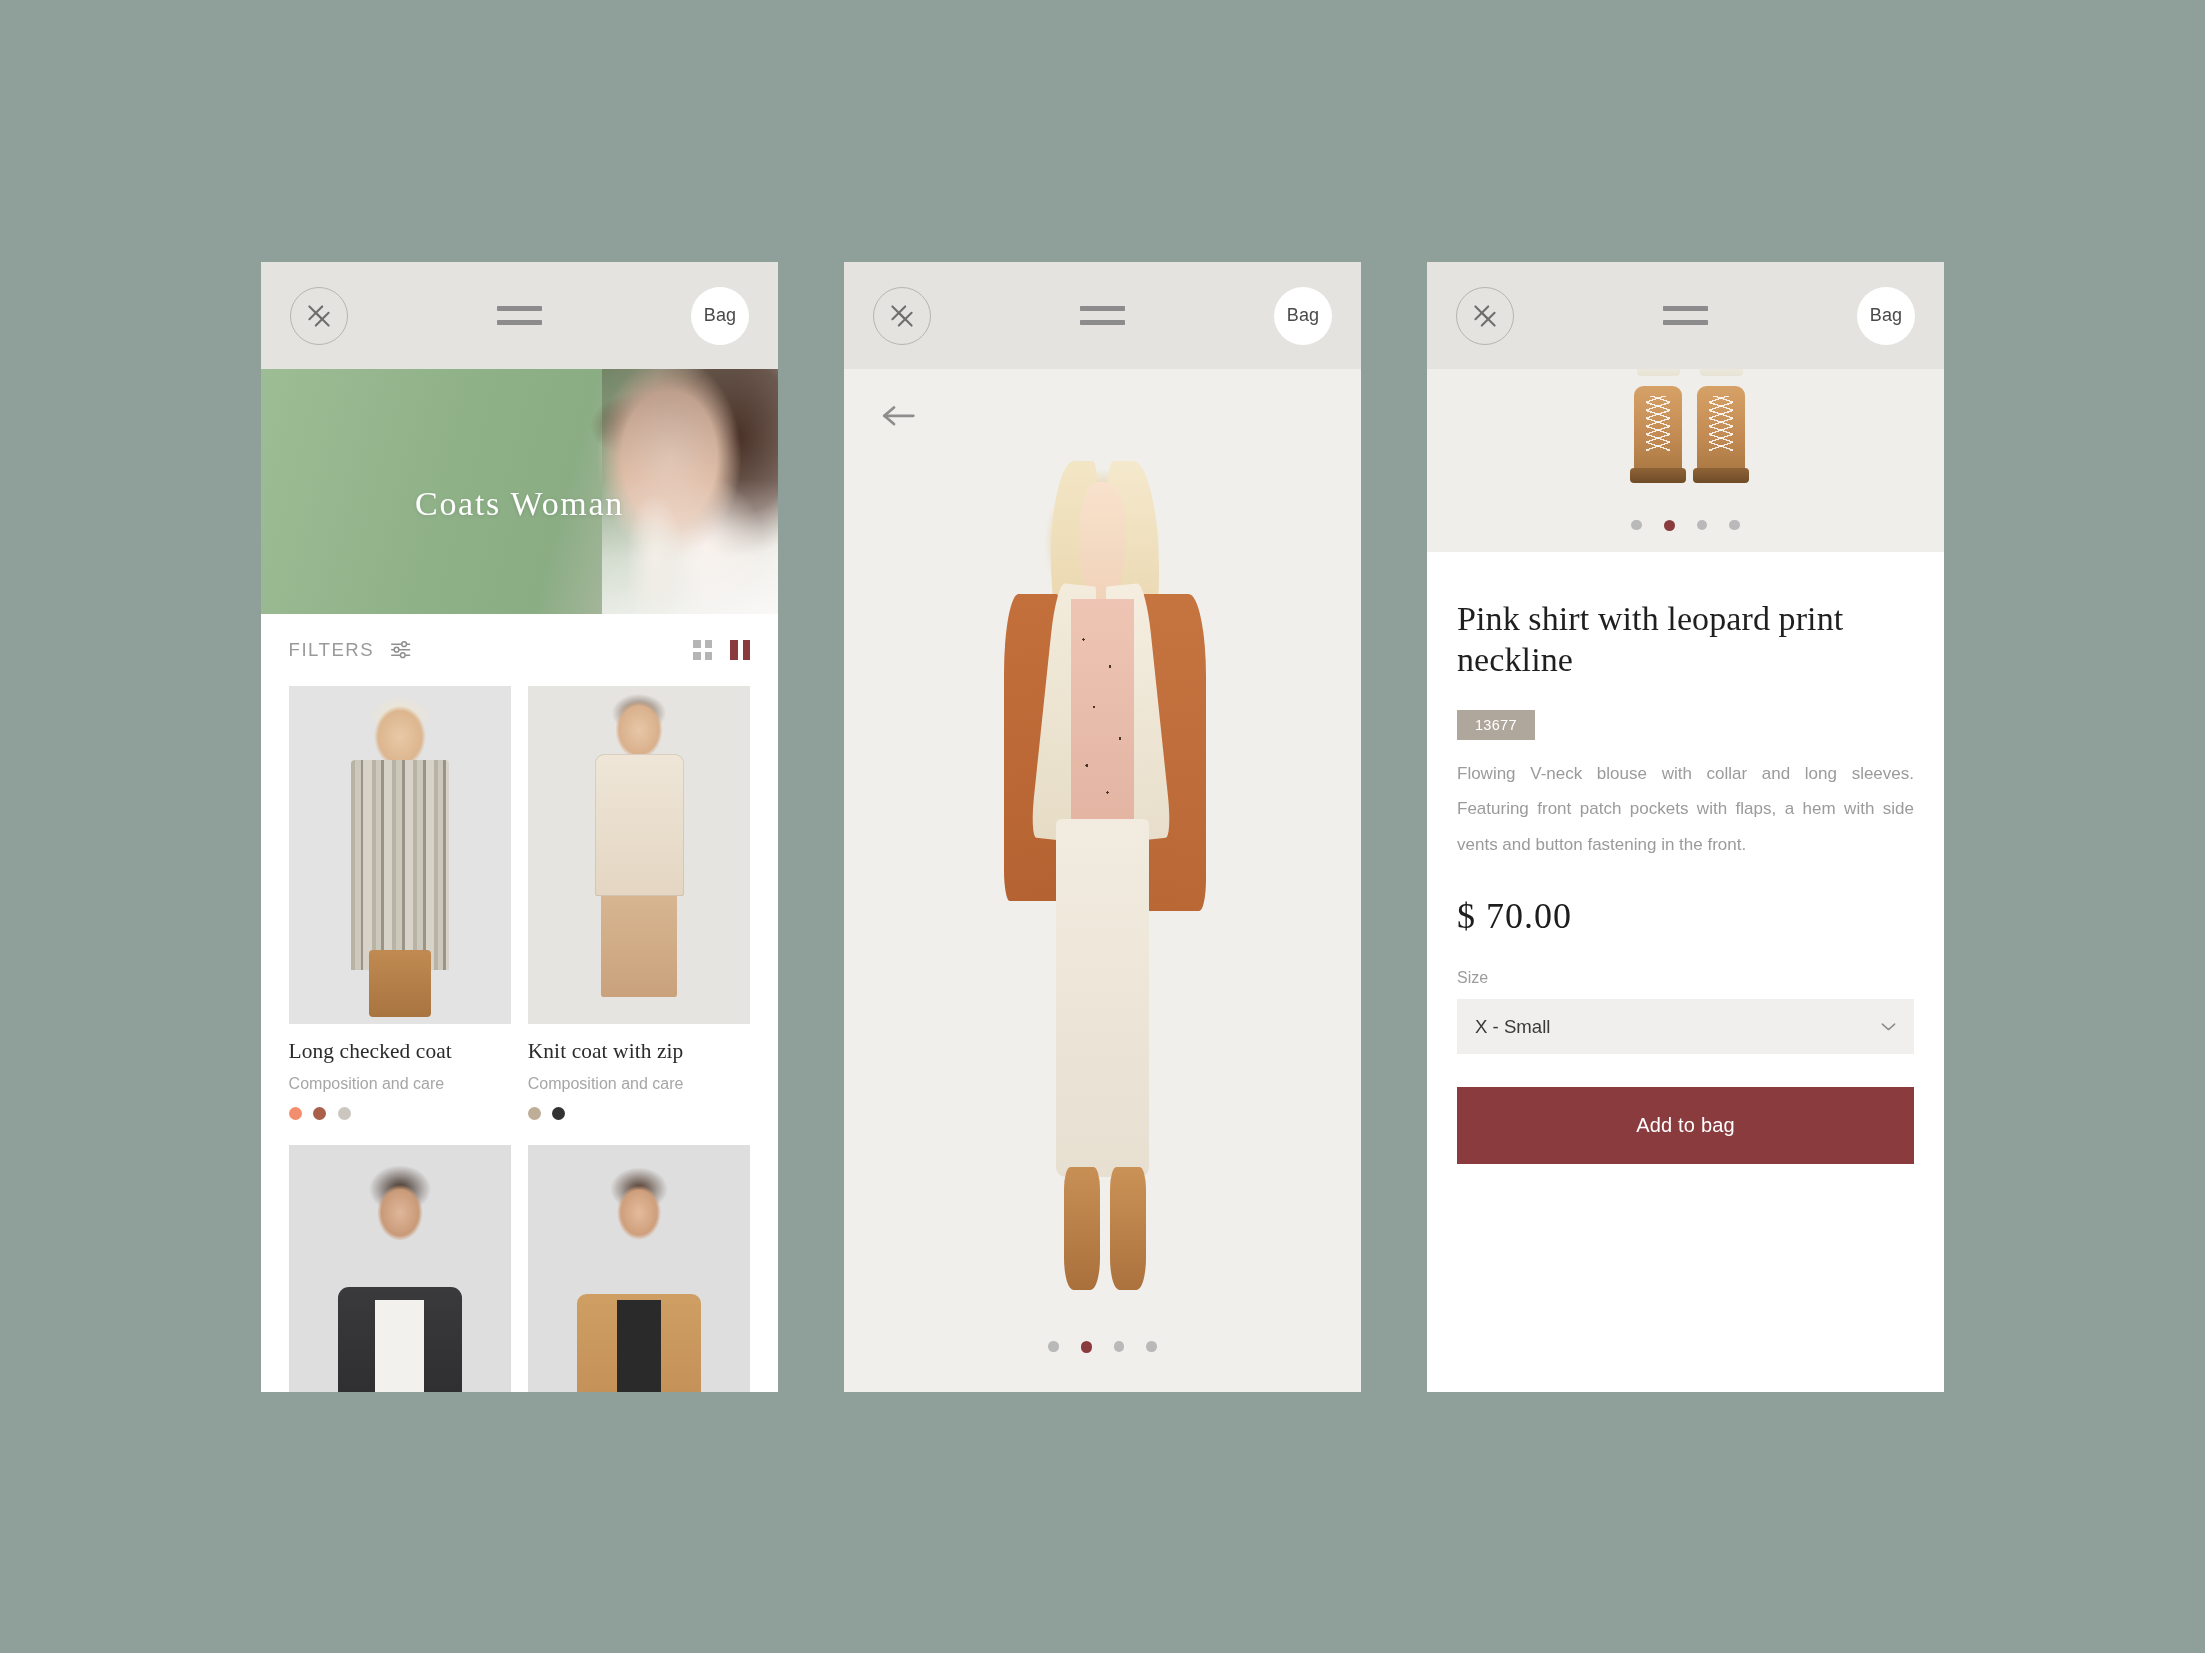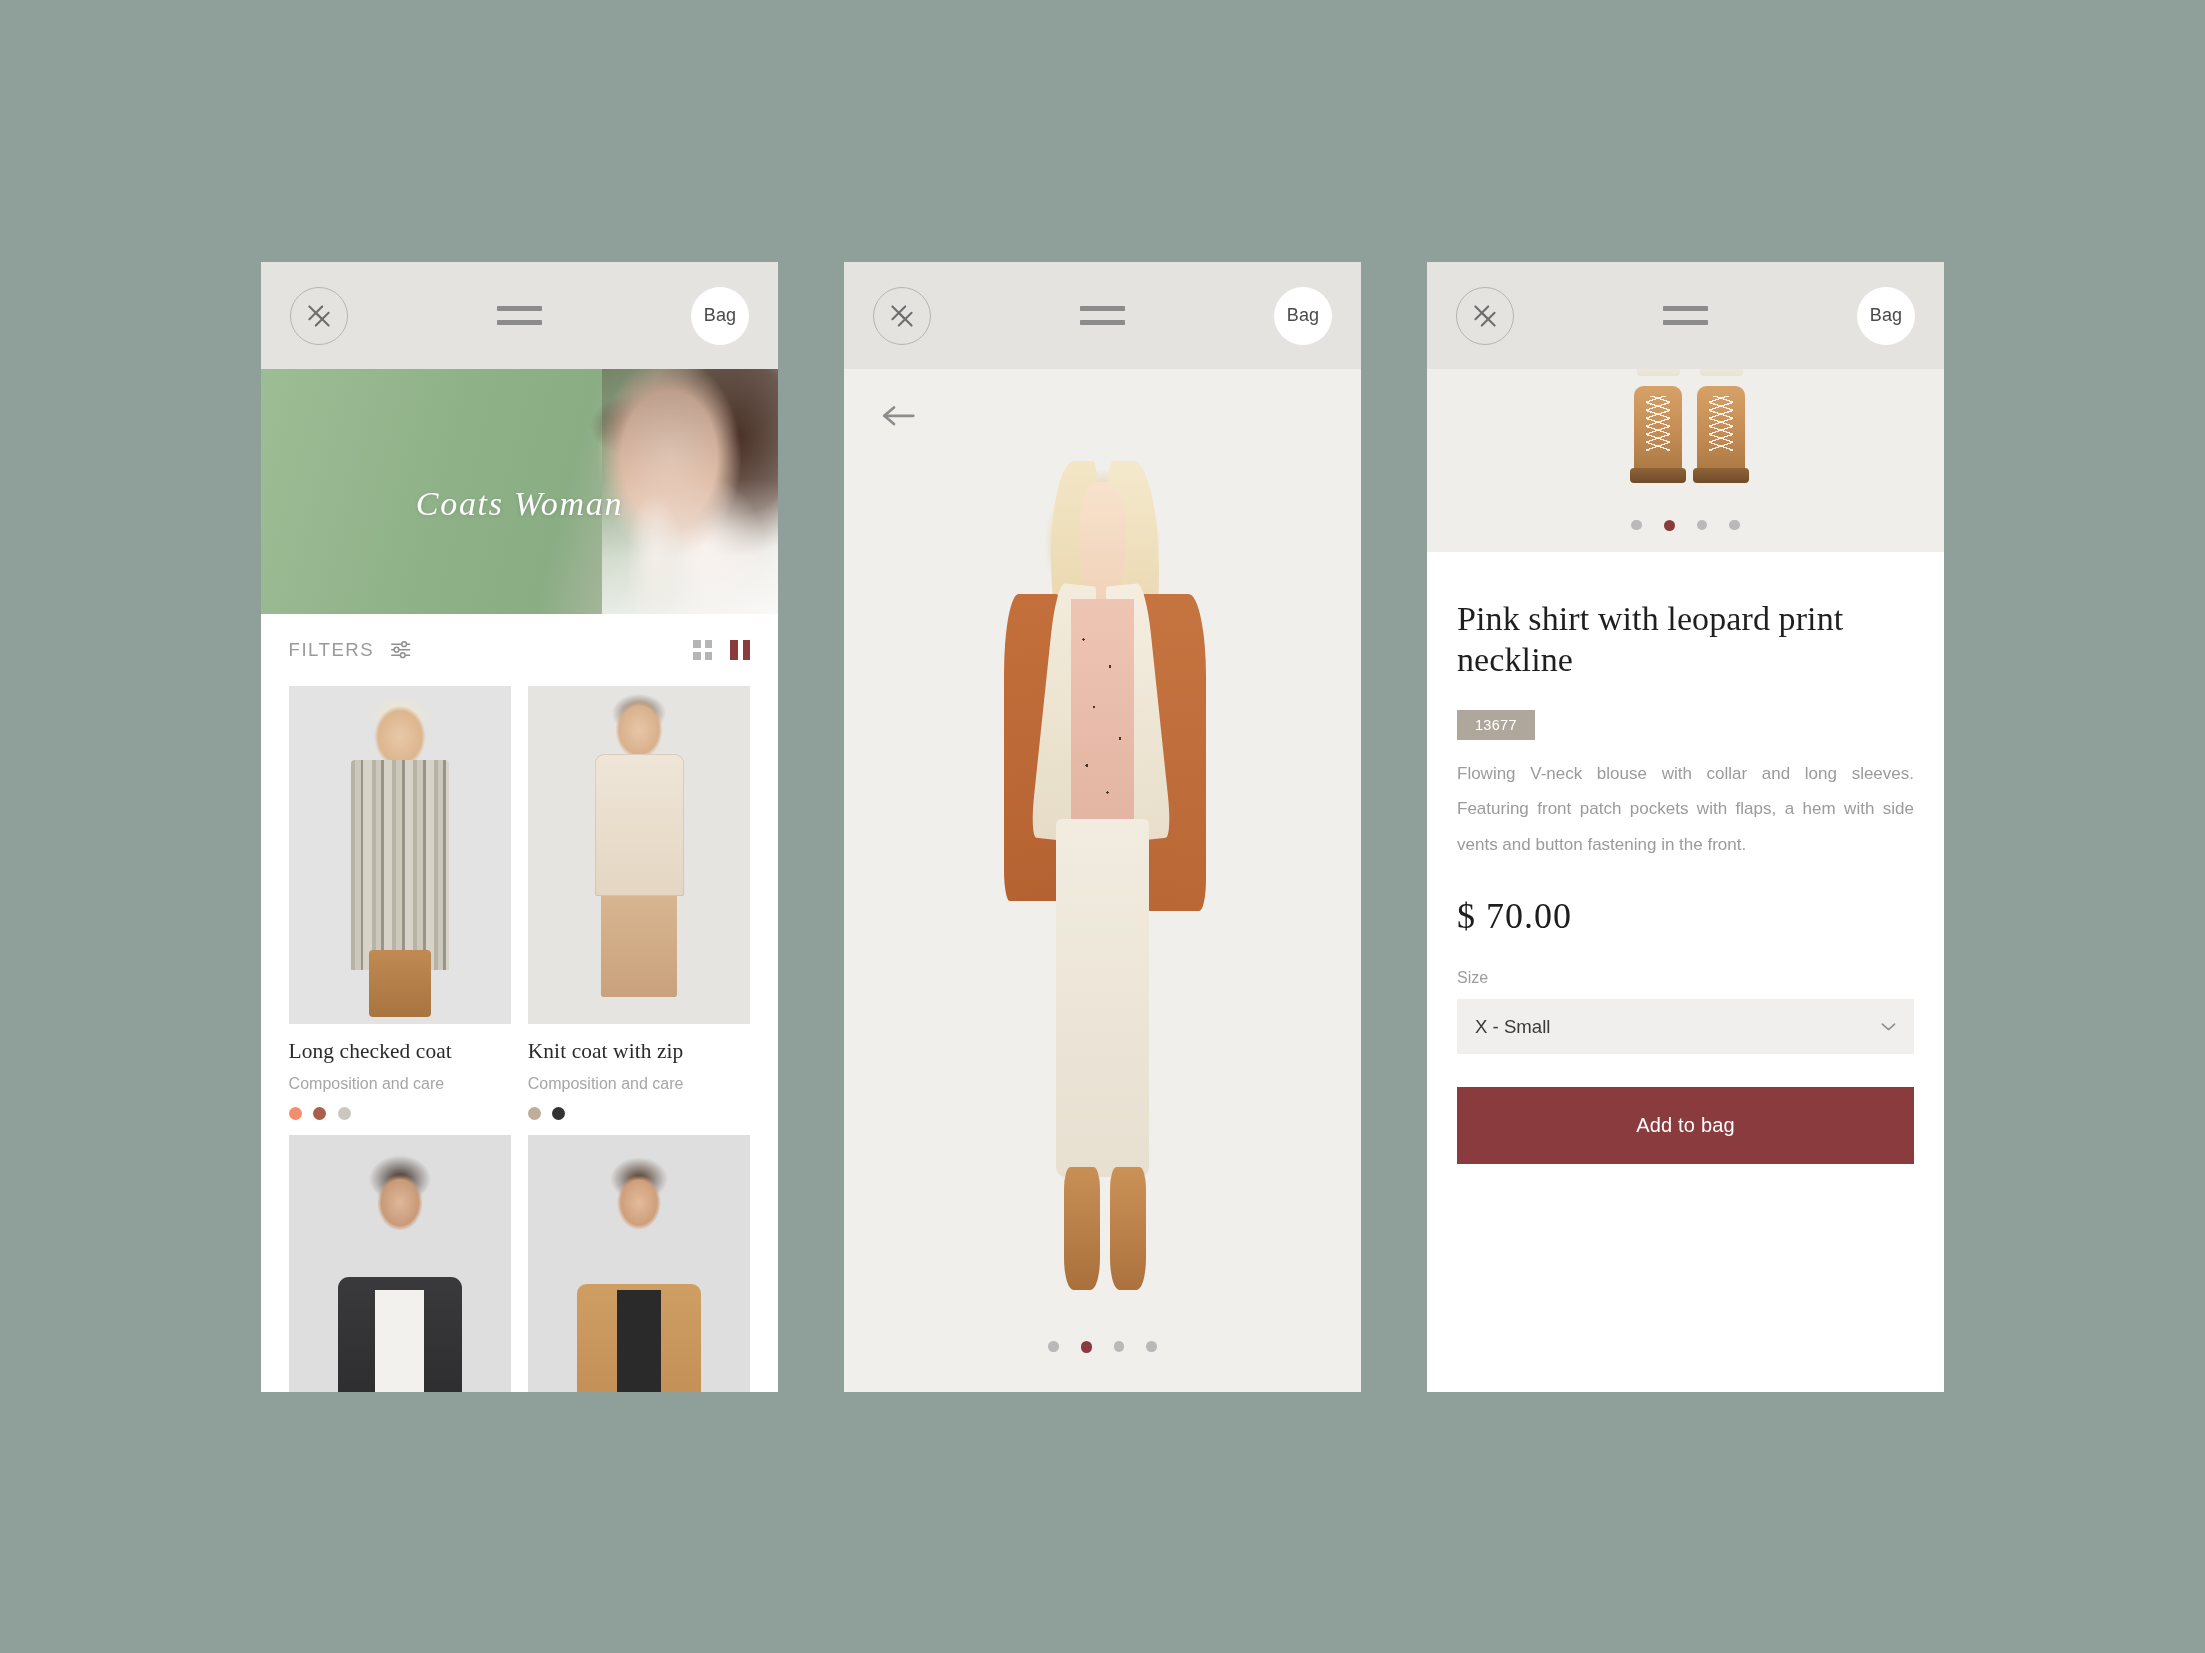--- a/index.html
+++ b/index.html
@@ -115,21 +115,20 @@
     position: absolute;
     left: 0; right: 0;
     top: 116px;
     text-align: center;
     font-family: "Liberation Serif", serif;
     font-size: 34px;
     color: #ffffff;
     letter-spacing: 1.7px;
     z-index: 2;
     text-shadow: 0 0.7px 4.1px rgba(0,0,0,.12);
-    font-style: italic;
   }
 
   .filterbar {
     height: 72px;
     background: #ffffff;
     display: flex;
     align-items: center;
     justify-content: space-between;
     padding: 0 27.6px;
   }
@@ -162,21 +161,21 @@
   }
 
   .grid {
     padding: 0 27.6px;
     display: grid;
     grid-template-columns: 1fr 1fr;
     column-gap: 16.5px;
     row-gap: 0;
   }
 
-  .card { padding-bottom: 15px; }
+  .card { padding-bottom: 25px; }
   .card-img {
     width: 100%;
     height: 338px;
     background: #e3e3e3;
     position: relative;
     overflow: hidden;
   }
   .card-name {
     font-family: "Liberation Serif", serif;
     font-size: 21.4px;

